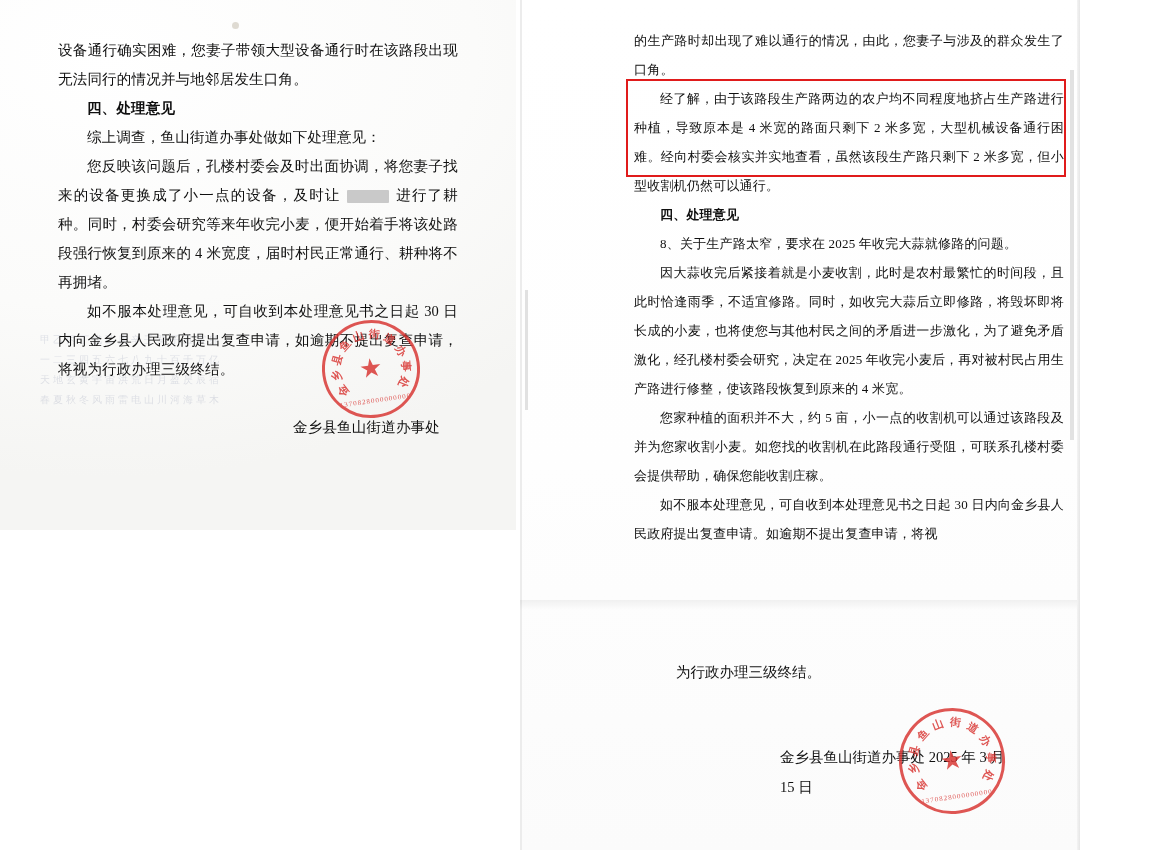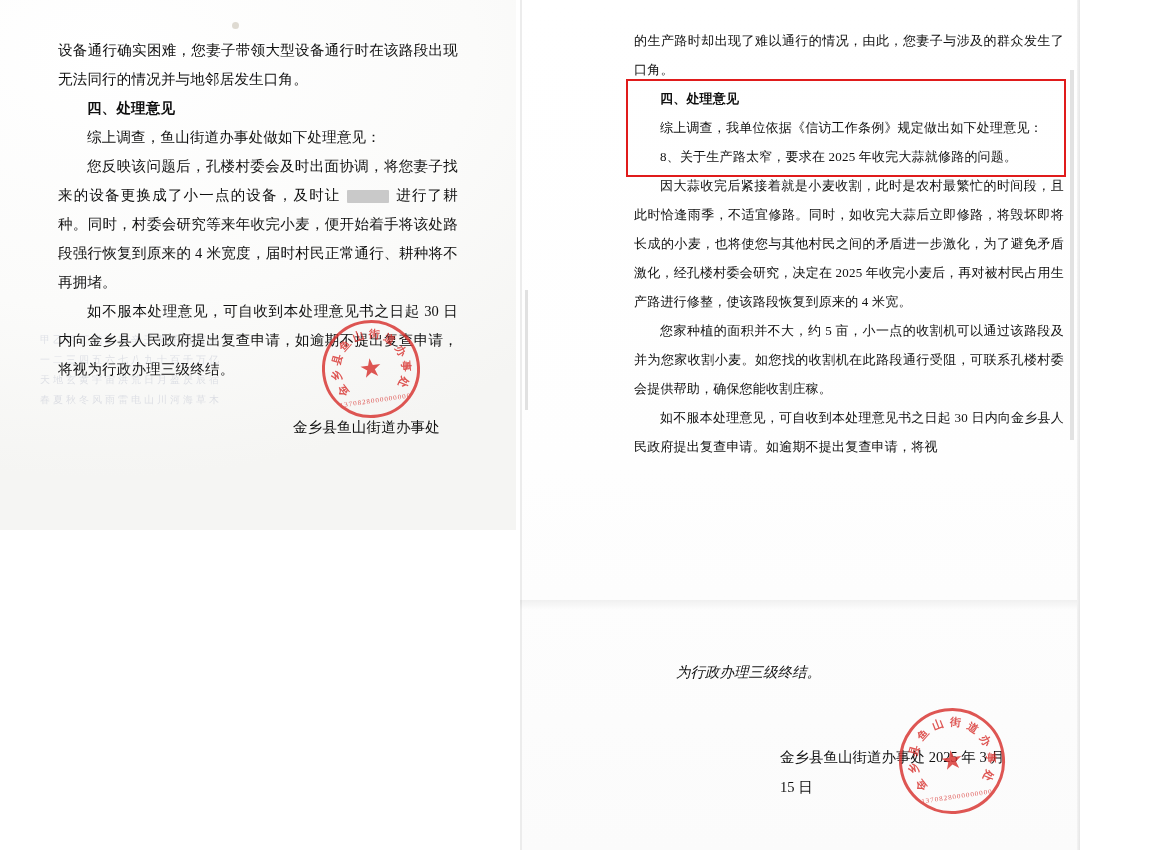--- a/index.html
+++ b/index.html
@@ -215,21 +215,20 @@
     font-size: 14.5px;
     color: #101010;
     text-align: left;
   }
   .tail-note {
     position: absolute;
     left: 676px;
     top: 663px;
     font-size: 14.5px;
     color: #101010;
-    font-style: italic;
   }
 
   
   .bleed {
     position: absolute;
     left: 40px;
     top: 330px;
     width: 430px;
     color: #7f88a6;
     opacity: .22;
@@ -298,22 +297,22 @@
   <div class="fold"></div>
   <div class="bottom-fade"></div>
   <div class="edge-right"></div>
 </div>
 <div class="shadow-strip"></div>
 <div class="scan-line-1"></div>
 <div class="scan-line-2"></div>
 
 <div class="doc-body-right">
   <p class="para">的生产路时却出现了难以通行的情况，由此，您妻子与涉及的群众发生了口角。</p>
+  <p class="para indent">经了解，由于该路段生产路两边的农户均不同程度地挤占生产路进行种植，导致原本是 4 米宽的路面只剩下 2 米多宽，大型机械设备通行困难。经向村委会核实并实地查看，虽然该段生产路只剩下 2 米多宽，但小型收割机仍然可以通行。</p>
   <p class="para heading">四、处理意见</p>
-  <p class="para indent">综上调查，我单位依据《信访工作条例》规定做出如下处理意见：</p>
   <p class="para indent">8、关于生产路太窄，要求在 2025 年收完大蒜就修路的问题。</p>
   <p class="para indent">因大蒜收完后紧接着就是小麦收割，此时是农村最繁忙的时间段，且此时恰逢雨季，不适宜修路。同时，如收完大蒜后立即修路，将毁坏即将长成的小麦，也将使您与其他村民之间的矛盾进一步激化，为了避免矛盾激化，经孔楼村委会研究，决定在 2025 年收完小麦后，再对被村民占用生产路进行修整，使该路段恢复到原来的 4 米宽。</p>
   <p class="para indent">您家种植的面积并不大，约 5 亩，小一点的收割机可以通过该路段及并为您家收割小麦。如您找的收割机在此路段通行受阻，可联系孔楼村委会提供帮助，确保您能收割庄稼。</p>
   <p class="para indent">如不服本处理意见，可自收到本处理意见书之日起 30 日内向金乡县人民政府提出复查申请。如逾期不提出复查申请，将视</p>
 </div>
 
 <div class="red-box"></div>
 
 <div class="tail-note">为行政办理三级终结。</div>
 

